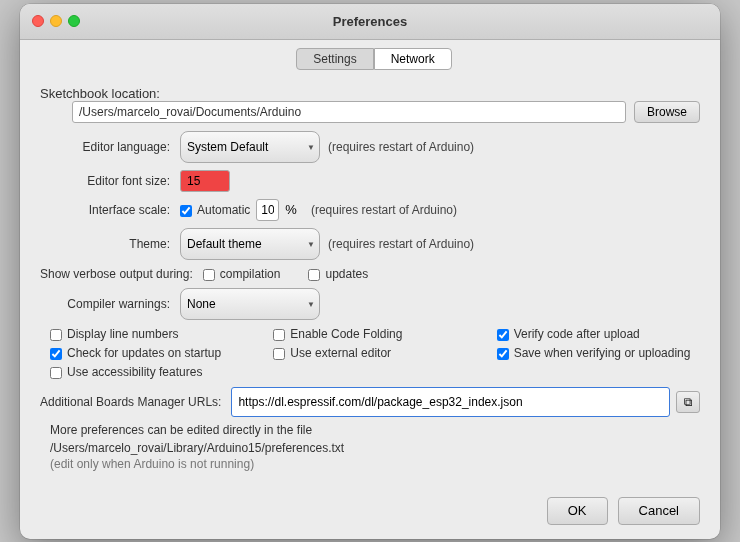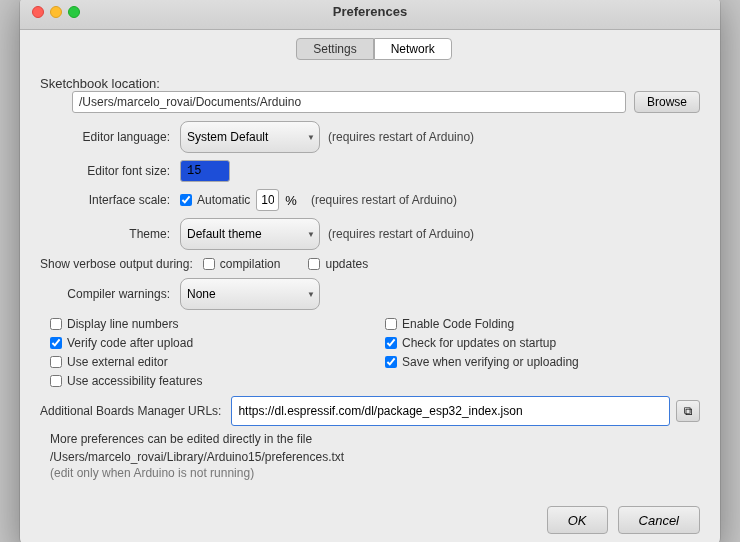--- a/index.html
+++ b/index.html
@@ -159,26 +159,25 @@
       margin-left: 8px;
       text-align: right;
     }
     .text-input-sm {
       width: 50px;
       height: 22px;
       border: 1px solid #aaa;
       border-radius: 3px;
       padding: 0 6px;
       font-size: 12px;
-      background: #1d4ed8;
-      font-family: Liberation Mono, monospace;
+      background: #ef4444;
     }
     .checkbox-label {
       display: flex;
-      align-items: center;
+      align-items: flex-end;
       gap: 5px;
       font-size: 12px;
       color: #333;
     }
     input[type="checkbox"] {
       width: 12px;
       height: 12px;
       cursor: pointer;
     }
     .scale-row {
@@ -199,21 +198,21 @@
       display: flex;
       align-items: center;
       gap: 28px;
     }
     .checkboxes-section {
       margin-top: 6px;
       margin-bottom: 6px;
     }
     .checkboxes-grid {
       display: grid;
-      grid-template-columns: 1fr 1fr;
+      grid-template-columns: 1fr 1fr 1fr;
       gap: 5px 20px;
       padding-left: 10px;
     }
     .boards-row {
       display: flex;
       align-items: center;
       margin-top: 8px;
       margin-bottom: 4px;
     }
     .boards-input {
@@ -259,21 +258,20 @@
       gap: 10px;
     }
     .footer-btn {
       padding: 3px 20px;
       height: 28px;
       border: 1px solid #aaa;
       border-radius: 4px;
       background: linear-gradient(to bottom, #f0f0f0, #d8d8d8);
       font-size: 13px;
       cursor: pointer;
-      font-style: italic;
     }
     .footer-btn.ok {
       min-width: 60px;
     }
     .none-select {
       width: 70px;
     }
   </style>
 </head>
 <body>

